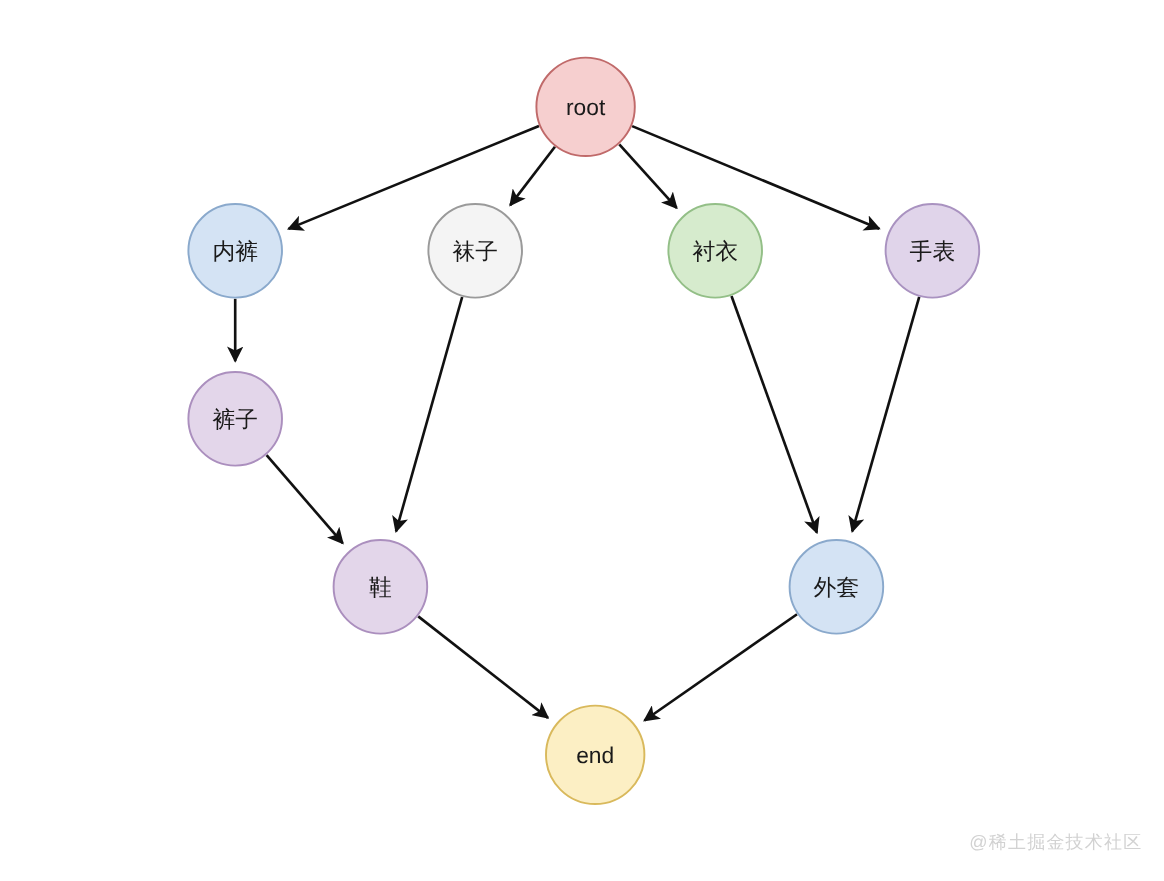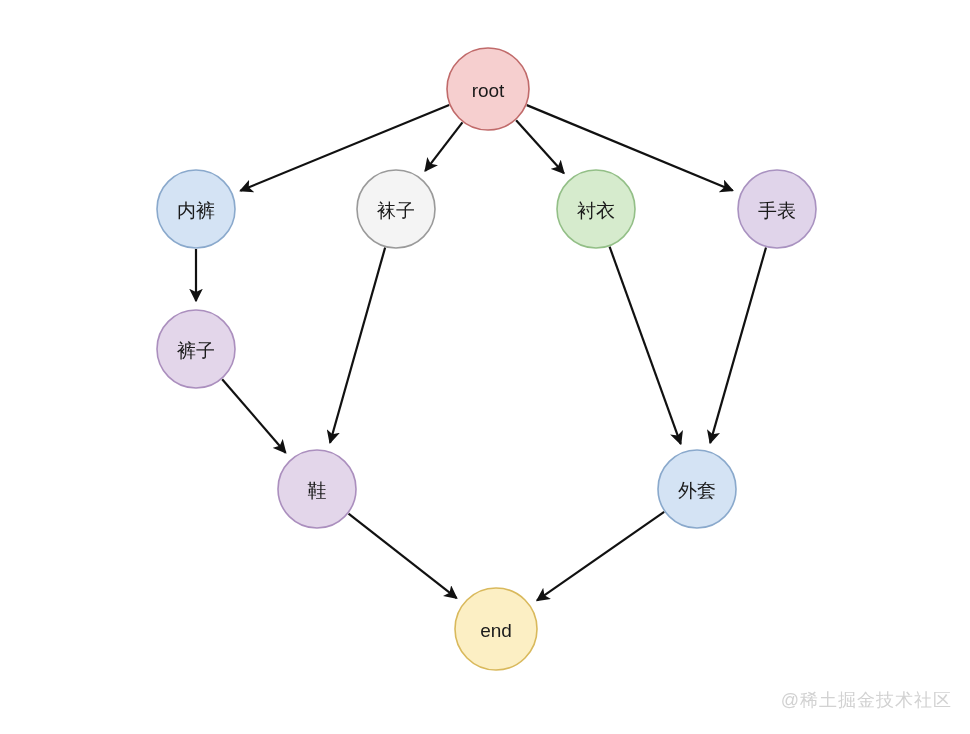--- a/index.html
+++ b/index.html
@@ -43,21 +43,21 @@
   .edge-line {
     stroke: #111111;
     stroke-width: 2.2;
     fill: none;
   }
   .watermark {
     position: absolute;
     right: 18px;
     bottom: 22px;
     font-family: "Liberation Sans", "DejaVu Sans", sans-serif;
-    font-size: 18px;
+    font-size: 15px;
     color: #d2d2d2;
     letter-spacing: 1px;
     user-select: none;
     white-space: nowrap;
   }
 </style>
 </head>
 <body>
 
 <div id="graph-stage">

